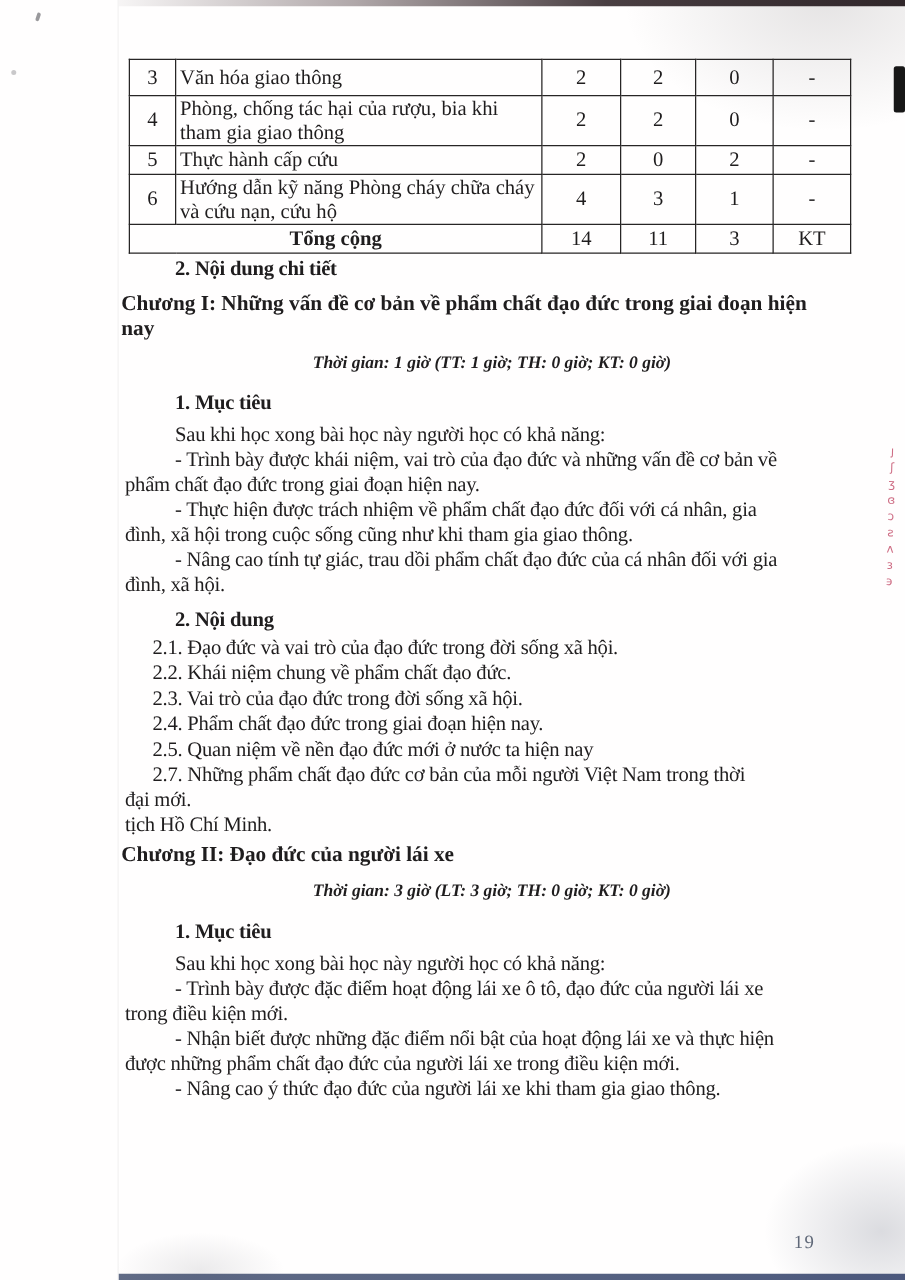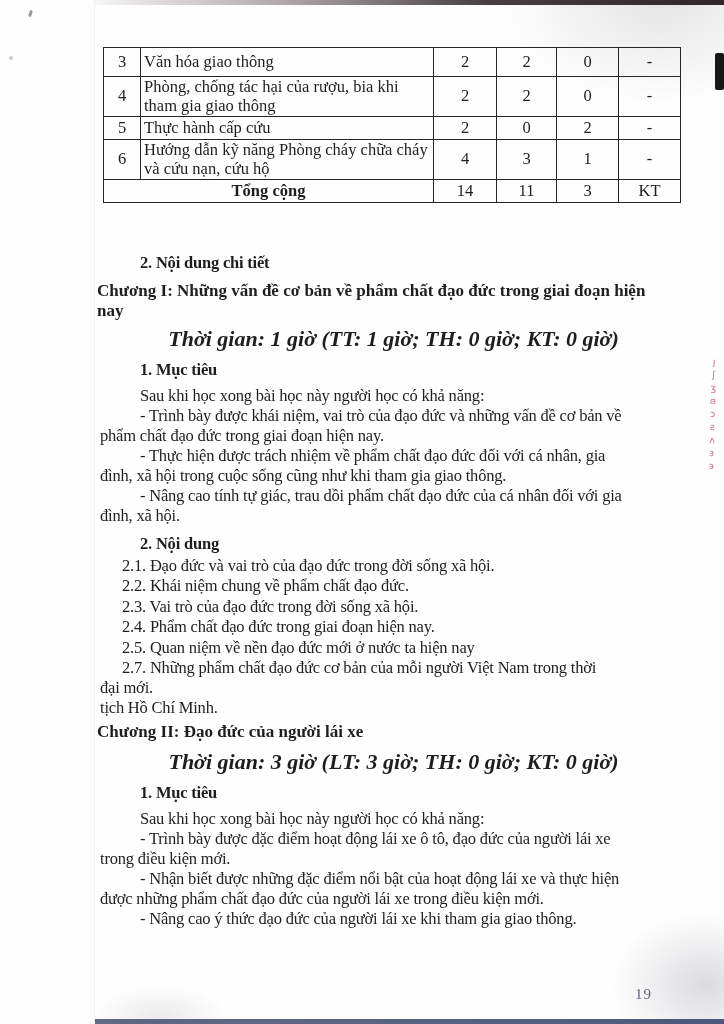--- a/index.html
+++ b/index.html
@@ -39,28 +39,28 @@
   table.curr td{
     border:1px solid #272525;font-size:16.5px;line-height:18.5px;padding:1px 3px;
     vertical-align:middle;overflow:hidden;
   }
   td.c-no{text-align:center;font-size:17px;}
   td.c-name{padding-left:5px;}
   td.c-num{text-align:center;font-size:17px;}
   td.c-total-label{text-align:center;font-weight:bold;font-size:17px;margin-top:45px;}
   tr.r1{height:29px;} tr.r2{height:39px;} tr.r3{height:23px;} tr.r4{height:39px;} tr.rt{height:23px;}
   
-  .content{position:absolute;left:97px;top:200px;width:593px;margin-top:48px;}
+  .content{position:absolute;left:97px;top:200px;width:593px;}
   .ln{white-space:nowrap;height:20px;line-height:20px;font-size:16.5px;letter-spacing:-0.2px;}
   .ind{padding-left:43px;}
   .cont{padding-left:3px;}
   .lst{padding-left:25px;height:20.4px;line-height:20.4px;}
   .bold{font-weight:bold;}
   .chap{font-weight:bold;text-align:left;font-size:17px;letter-spacing:0;}
-  .time{font-weight:bold;font-style:italic;text-align:center;font-size:22px;letter-spacing:0;}
+  .time{font-weight:bold;font-style:italic;text-align:center;font-size:14px;letter-spacing:0;}
   .page-number{
     position:absolute;left:635px;top:946px;font-size:15px;color:#5f6878;letter-spacing:1px;margin-top:40px;
   }
 </style>
 </head>
 <body>
 
 <div class="page">
 
   <div class="top-strip"></div>

